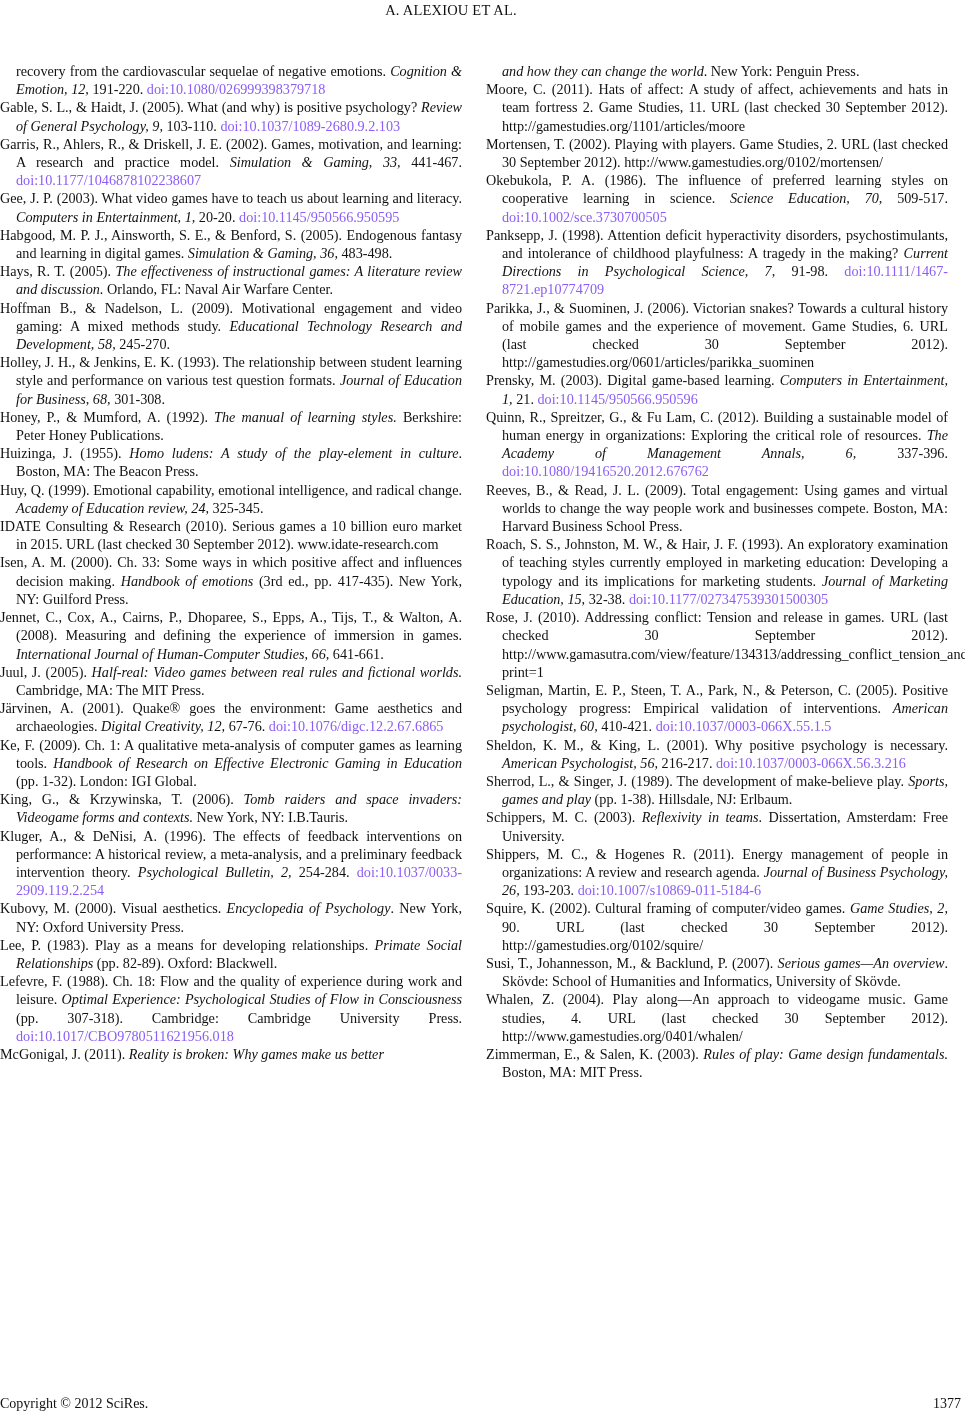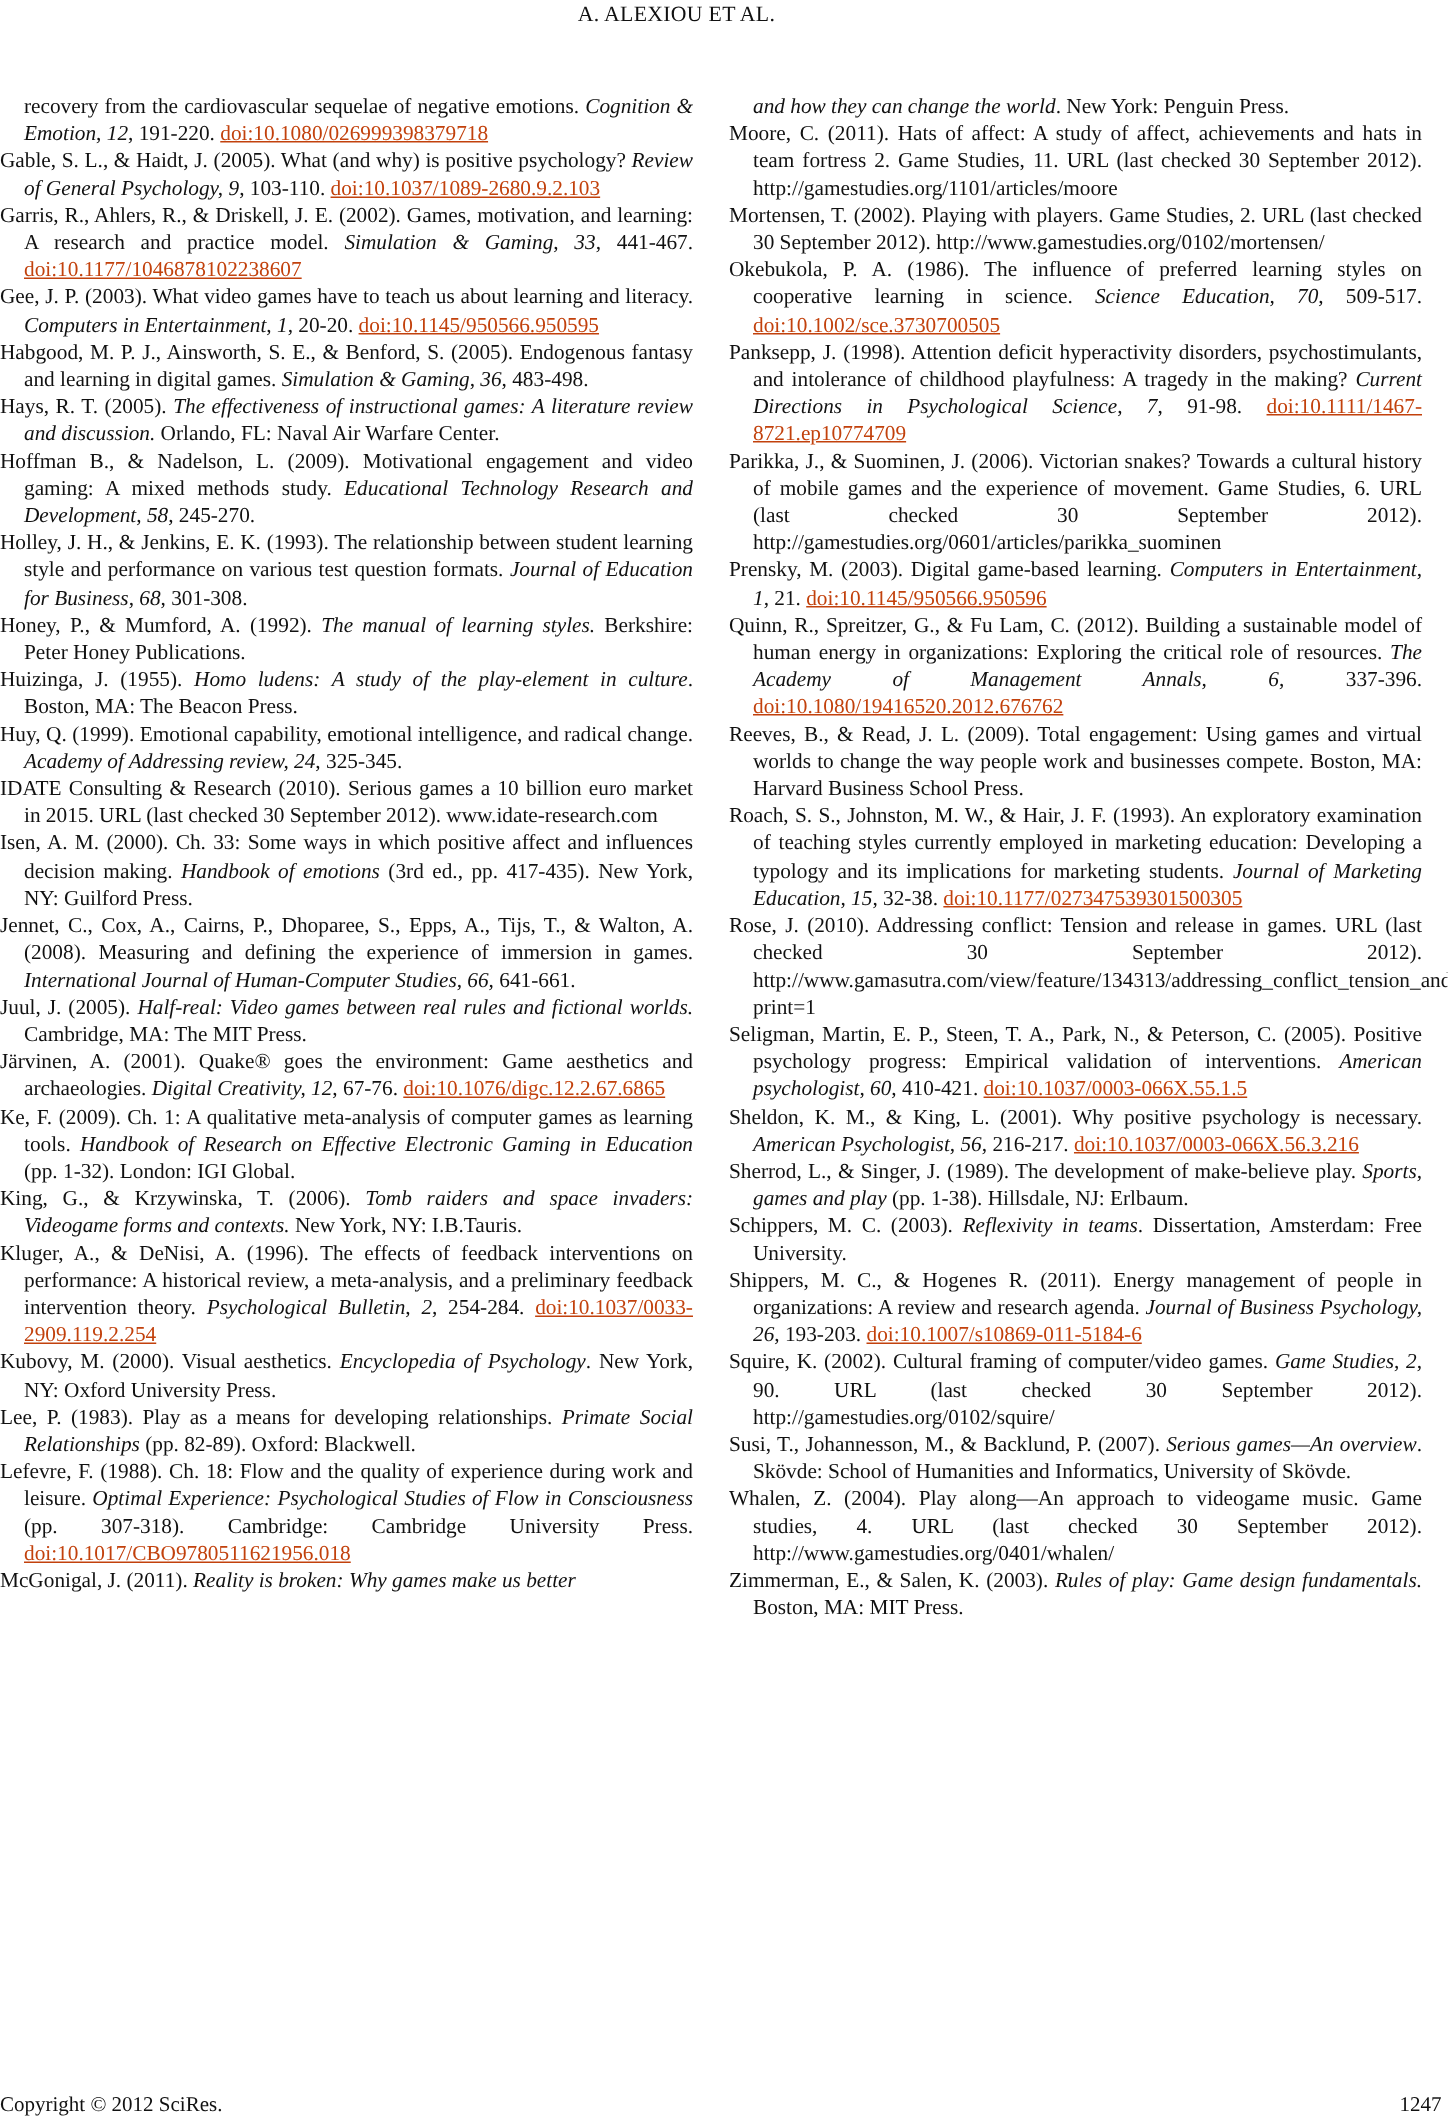--- a/index.html
+++ b/index.html
@@ -16,21 +16,21 @@
     position: absolute; top: 62px; width: 462px;
   }
   .col.left { left: 0; }
   .col.right { left: 486px; }
   .ref {
     font-size: 14.2px; line-height: 18.2px;
     padding-left: 16px; text-indent: -16px;
     text-align: justify; margin: 0 0 0 0;
   }
   .ref .it { font-style: italic; }
-  .ref a.doi { color: #c2410c; text-decoration: underline; }
+  .ref a.doi { color: #8b5cf6; }
   .footer-left {
     position: absolute; left: 0; top: 1396px; font-size: 14px;
   }
   .footer-right {
     position: absolute; right: 4px; top: 1396px; font-size: 14px;
   }
 </style>
 </head>
 <body>
 
@@ -40,21 +40,21 @@
     <p class="ref" style="text-indent: 0px;"><span>recovery from the cardiovascular sequelae of negative emotions. </span><span class="it">Cognition &amp; Emotion, 12,</span><span> 191-220. </span><a class="doi">doi:10.1080/026999398379718</a></p>
     <p class="ref"><span>Gable, S. L., &amp; Haidt, J. (2005). What (and why) is positive psychology? </span><span class="it">Review of General Psychology, 9,</span><span> 103-110. </span><a class="doi">doi:10.1037/1089-2680.9.2.103</a></p>
     <p class="ref"><span>Garris, R., Ahlers, R., &amp; Driskell, J. E. (2002). Games, motivation, and learning: A research and practice model. </span><span class="it">Simulation &amp; Gaming, 33,</span><span> 441-467. </span><a class="doi">doi:10.1177/1046878102238607</a></p>
     <p class="ref"><span>Gee, J. P. (2003). What video games have to teach us about learning and literacy. </span><span class="it">Computers in Entertainment, 1,</span><span> 20-20. </span><a class="doi">doi:10.1145/950566.950595</a></p>
     <p class="ref"><span>Habgood, M. P. J., Ainsworth, S. E., &amp; Benford, S. (2005). Endogenous fantasy and learning in digital games. </span><span class="it">Simulation &amp; Gaming, 36,</span><span> 483-498.</span></p>
     <p class="ref"><span>Hays, R. T. (2005). </span><span class="it">The effectiveness of instructional games: A literature review and discussion.</span><span> Orlando, FL: Naval Air Warfare Center.</span></p>
     <p class="ref"><span>Hoffman B., &amp; Nadelson, L. (2009). Motivational engagement and video gaming: A mixed methods study. </span><span class="it">Educational Technology Research and Development, 58,</span><span> 245-270.</span></p>
     <p class="ref"><span>Holley, J. H., &amp; Jenkins, E. K. (1993). The relationship between student learning style and performance on various test question formats. </span><span class="it">Journal of Education for Business, 68,</span><span> 301-308.</span></p>
     <p class="ref"><span>Honey, P., &amp; Mumford, A. (1992). </span><span class="it">The manual of learning styles.</span><span> Berkshire: Peter Honey Publications.</span></p>
     <p class="ref"><span>Huizinga, J. (1955). </span><span class="it">Homo ludens: A study of the play-element in culture</span><span>. Boston, MA: The Beacon Press.</span></p>
-    <p class="ref"><span>Huy, Q. (1999). Emotional capability, emotional intelligence, and radical change. </span><span class="it">Academy of Addressing review, 24,</span><span> 325-345.</span></p>
+    <p class="ref"><span>Huy, Q. (1999). Emotional capability, emotional intelligence, and radical change. </span><span class="it">Academy of Education review, 24,</span><span> 325-345.</span></p>
     <p class="ref"><span>IDATE Consulting &amp; Research (2010). Serious games a 10 billion euro market in 2015. URL (last checked 30 September 2012). www.idate-research.com</span></p>
     <p class="ref"><span>Isen, A. M. (2000). Ch. 33: Some ways in which positive affect and influences decision making. </span><span class="it">Handbook of emotions</span><span> (3rd ed., pp. 417-435). New York, NY: Guilford Press.</span></p>
     <p class="ref"><span>Jennet, C., Cox, A., Cairns, P., Dhoparee, S., Epps, A., Tijs, T., &amp; Walton, A. (2008). Measuring and defining the experience of immersion in games. </span><span class="it">International Journal of Human-Computer Studies, 66,</span><span> 641-661.</span></p>
     <p class="ref"><span>Juul, J. (2005). </span><span class="it">Half-real: Video games between real rules and fictional worlds.</span><span> Cambridge, MA: The MIT Press.</span></p>
     <p class="ref"><span>Järvinen, A. (2001). Quake® goes the environment: Game aesthetics and archaeologies. </span><span class="it">Digital Creativity, 12,</span><span> 67-76. </span><a class="doi">doi:10.1076/digc.12.2.67.6865</a></p>
     <p class="ref"><span>Ke, F. (2009). Ch. 1: A qualitative meta-analysis of computer games as learning tools. </span><span class="it">Handbook of Research on Effective Electronic Gaming in Education</span><span> (pp. 1-32). London: IGI Global.</span></p>
     <p class="ref"><span>King, G., &amp; Krzywinska, T. (2006). </span><span class="it">Tomb raiders and space invaders: Videogame forms and contexts.</span><span> New York, NY: I.B.Tauris.</span></p>
     <p class="ref"><span>Kluger, A., &amp; DeNisi, A. (1996). The effects of feedback interventions on performance: A historical review, a meta-analysis, and a preliminary feedback intervention theory. </span><span class="it">Psychological Bulletin, 2,</span><span> 254-284. </span><a class="doi">doi:10.1037/0033-2909.119.2.254</a></p>
     <p class="ref"><span>Kubovy, M. (2000). Visual aesthetics. </span><span class="it">Encyclopedia of Psychology</span><span>. New York, NY: Oxford University Press.</span></p>
     <p class="ref"><span>Lee, P. (1983). Play as a means for developing relationships. </span><span class="it">Primate Social Relationships</span><span> (pp. 82-89). Oxford: Blackwell.</span></p>
@@ -78,13 +78,13 @@
     <p class="ref"><span>Sherrod, L., &amp; Singer, J. (1989). The development of make-believe play. </span><span class="it">Sports, games and play</span><span> (pp. 1-38). Hillsdale, NJ: Erlbaum.</span></p>
     <p class="ref"><span>Schippers, M. C. (2003). </span><span class="it">Reflexivity in teams</span><span>. Dissertation, Amsterdam: Free University.</span></p>
     <p class="ref"><span>Shippers, M. C., &amp; Hogenes R. (2011). Energy management of people in organizations: A review and research agenda. </span><span class="it">Journal of Business Psychology, 26,</span><span> 193-203. </span><a class="doi">doi:10.1007/s10869-011-5184-6</a></p>
     <p class="ref"><span>Squire, K. (2002). Cultural framing of computer/video games. </span><span class="it">Game Studies, 2,</span><span> 90. URL (last checked 30 September 2012). http://gamestudies.org/0102/squire/</span></p>
     <p class="ref"><span>Susi, T., Johannesson, M., &amp; Backlund, P. (2007). </span><span class="it">Serious games—An overview</span><span>. Skövde: School of Humanities and Informatics, University of Skövde.</span></p>
     <p class="ref"><span>Whalen, Z. (2004). Play along—An approach to videogame music. Game studies, 4. URL (last checked 30 September 2012). http://www.gamestudies.org/0401/whalen/</span></p>
     <p class="ref"><span>Zimmerman, E., &amp; Salen, K. (2003). </span><span class="it">Rules of play: Game design fundamentals.</span><span> Boston, MA: MIT Press.</span></p>
   </div>
 
 <div class="footer-left">Copyright © 2012 SciRes.</div>
-<div class="footer-right">1247</div>
+<div class="footer-right">1377</div>
 
 </body></html>

